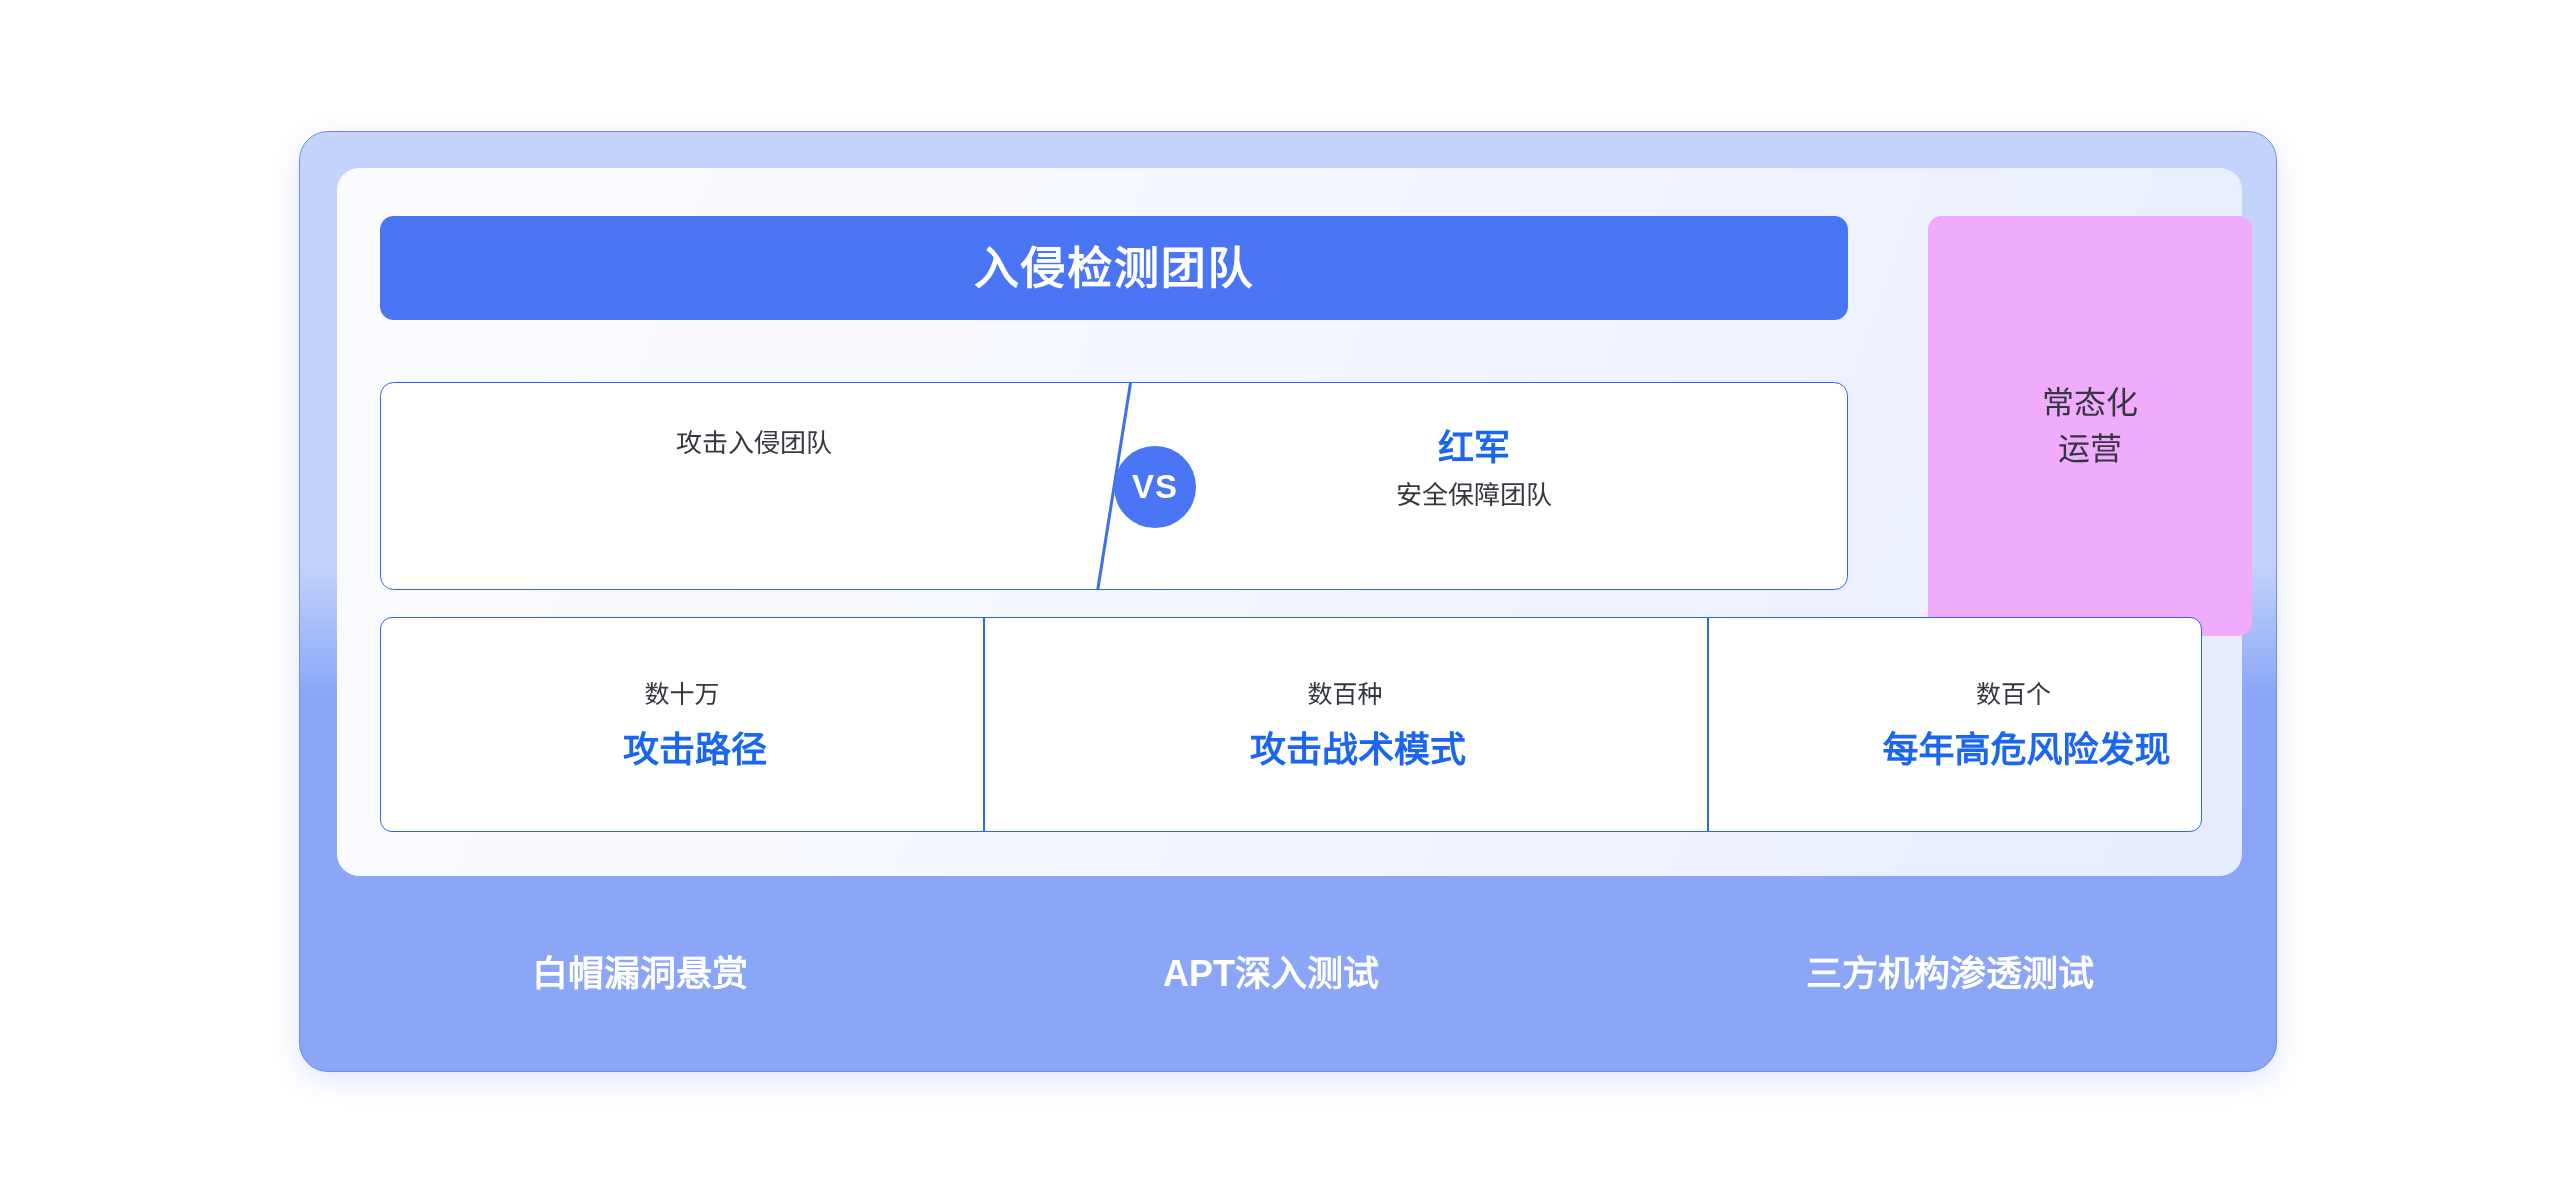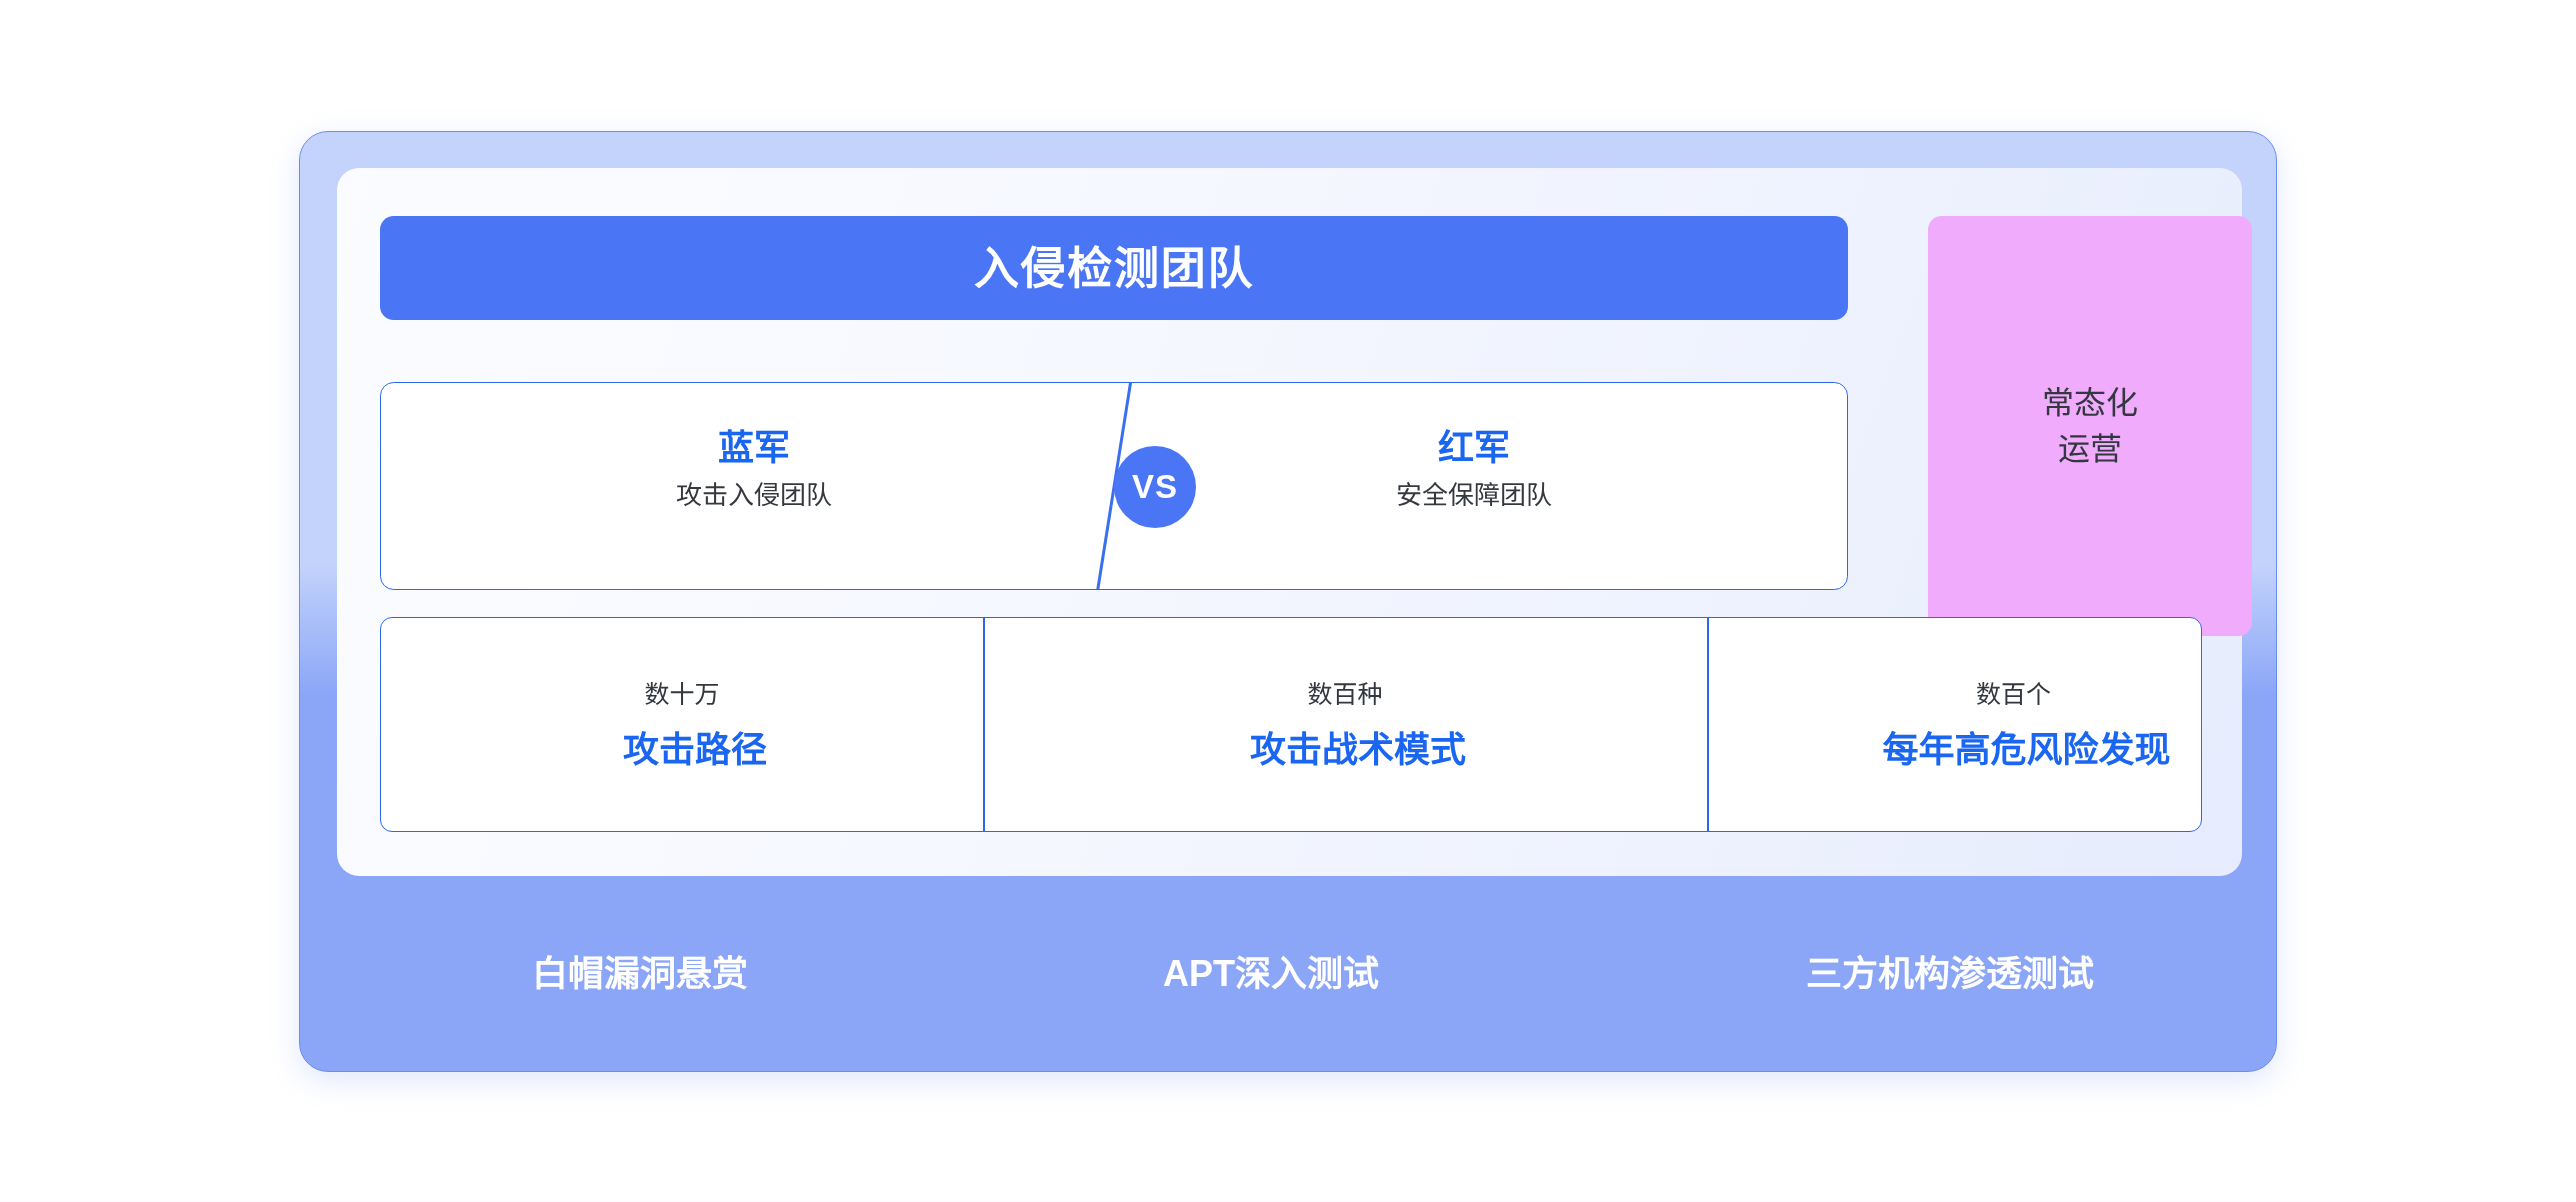--- a/index.html
+++ b/index.html
@@ -232,21 +232,20 @@
 
 <div class="side-panel">
   <span class="side-label">常态化
 运营</span>
 </div>
 
 <div class="vs-card">
   <div class="slash"></div>
 
   <div class="team blue">
-    <div class="team-name">蓝军</div>
     <div class="team-sub">攻击入侵团队</div>
   </div>
 
   <div class="team red">
     <div class="team-name">红军</div>
     <div class="team-sub">安全保障团队</div>
   </div>
 
   <div class="vs-badge">VS</div>
 </div>

